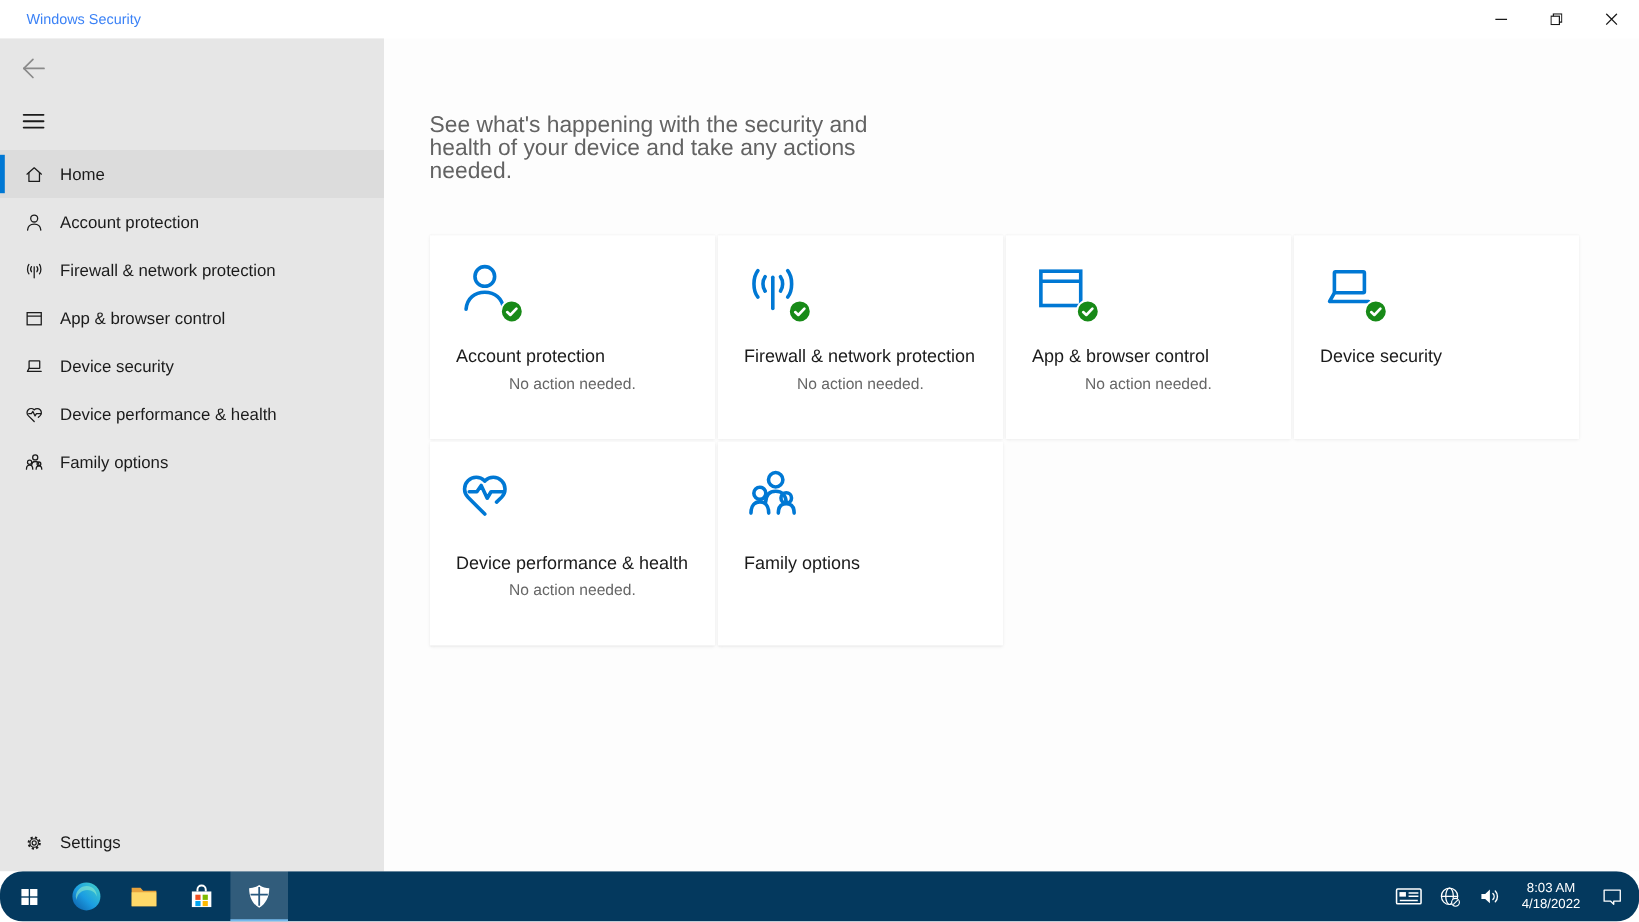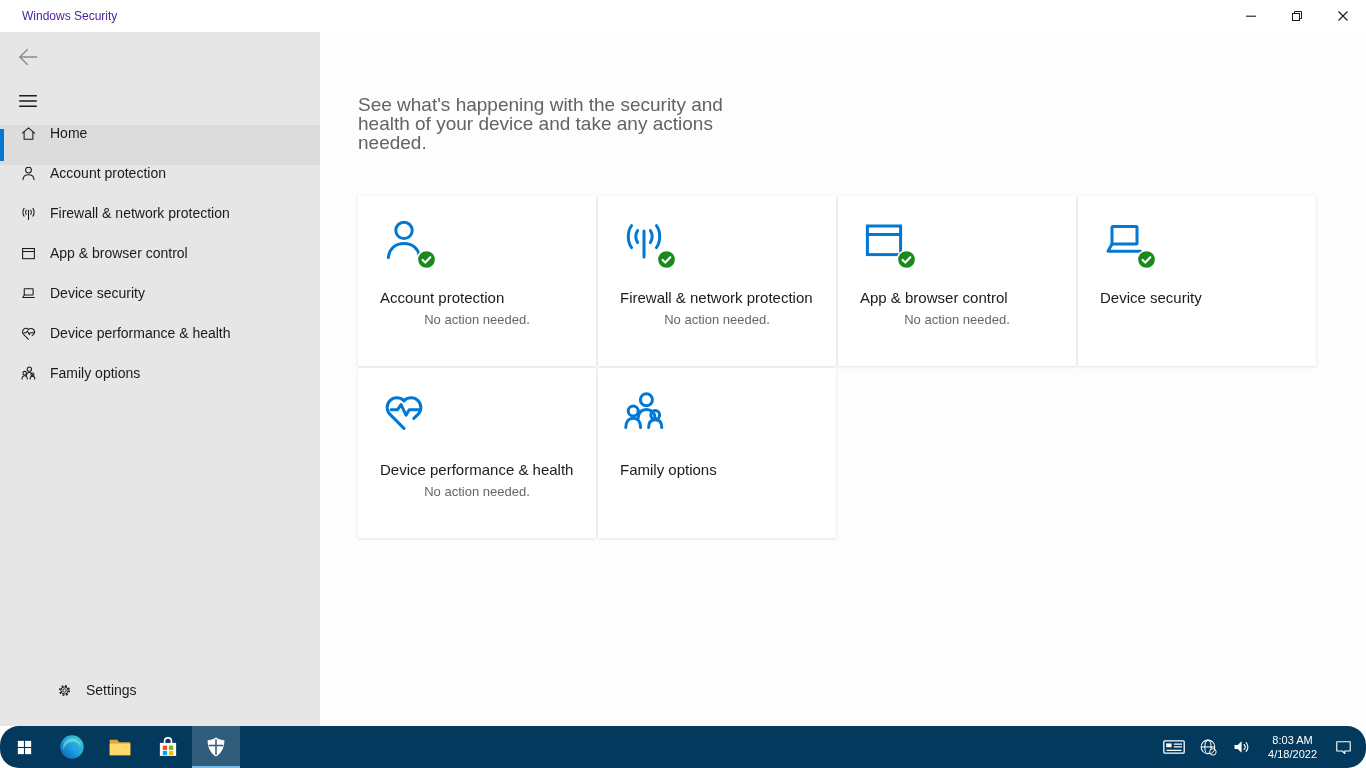--- a/index.html
+++ b/index.html
@@ -1,38 +1,38 @@
 <!DOCTYPE html>
 <html><head>
 <meta charset="utf-8">
 <style>
   * { box-sizing: border-box; margin: 0; padding: 0; }
   html,body { width:1366px; height:768px; overflow:hidden;
     font-family:"Liberation Sans","DejaVu Sans",sans-serif; background:#fff; }
 
   
   .titlebar { height:32px; background:#ffffff; display:flex; align-items:center; }
-  .titlebar .win-title { font-size:12px; color:#4c1d95; padding-left:22px; flex:1; }
+  .titlebar .win-title { font-size:12px; color:#3b82f6; padding-left:22px; flex:1; }
   .win-controls { display:flex; height:32px; }
   .win-btn { width:46px; height:32px; display:flex; align-items:center; justify-content:center; color:#1a1a1a; }
 
   
   .app { display:flex; height:694px; }
 
   
   .sidebar { width:320px; background:#e6e6e6; position:relative; flex-shrink:0; }
   .back-btn { width:40px; height:34px; margin:8px 0 0 8px; display:flex; align-items:center; justify-content:center; color:#8a8a8a; }
   .menu-btn { width:40px; height:34px; margin:10px 0 0 8px; display:flex; align-items:center; justify-content:center; color:#1b1b1b; }
   .nav { margin-top:7px; }
-  .nav-item { height:40px; display:flex; align-items:flex-start; padding-left:20px; gap:13px;
+  .nav-item { height:40px; display:flex; align-items:center; padding-left:20px; gap:13px;
     font-size:14px; color:#1b1b1b; position:relative; cursor:default; }
   .nav-item.selected { background:rgba(0,0,0,0.045); }
   .nav-item.selected::before { content:""; position:absolute; left:0; top:4px; bottom:4px; width:4px; background:#0078d4; }
   .nav-icon { flex-shrink:0; color:#1b1b1b; }
-  .settings-item { position:absolute; left:0; right:0; bottom:4px;margin-left:36px; }
+  .settings-item { position:absolute; left:0; right:0; bottom:4px; }
 
   
   .main { flex:1; background:#fdfdfd; padding:50px 0 0 38px; }
   .page-title { font-size:28px; font-weight:300; color:#1f1f1f; line-height:32px; }
   .page-subtitle { margin-top:13px; font-size:19px; color:#636363; line-height:19px; max-width:400px; }
 
   .cards { margin-top:44px; display:grid; grid-template-columns:repeat(4,238px); gap:2px; }
   .card { width:238px; height:170px; background:#ffffff; padding:20px 22px;
     box-shadow:0 1px 3px rgba(0,0,0,0.10), 0 0 1px rgba(0,0,0,0.08); cursor:default; }
   .card-icon-wrap { position:relative; width:52px; height:52px; color:#0078d4; }

